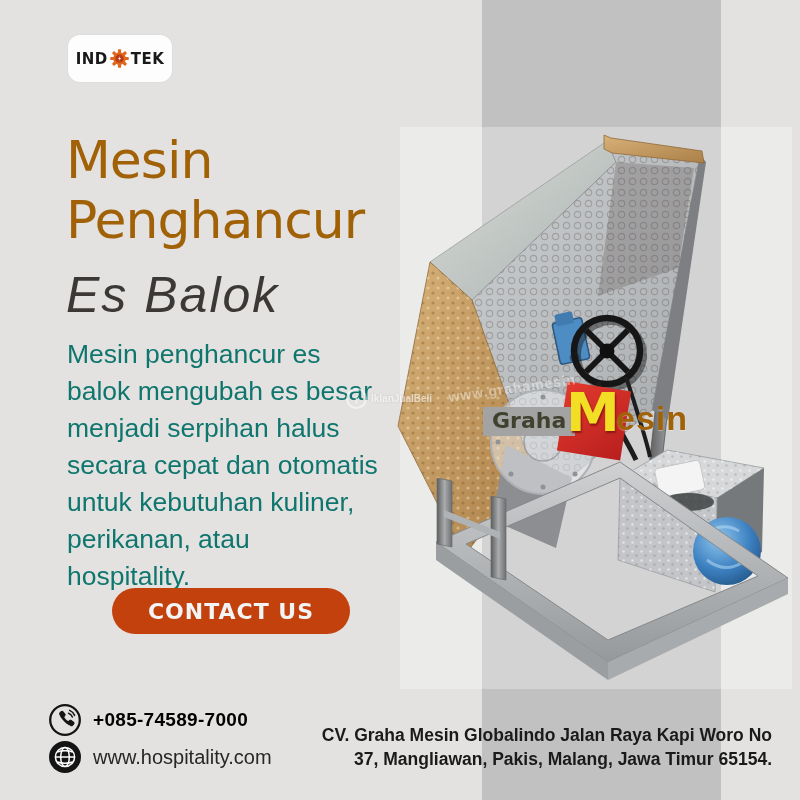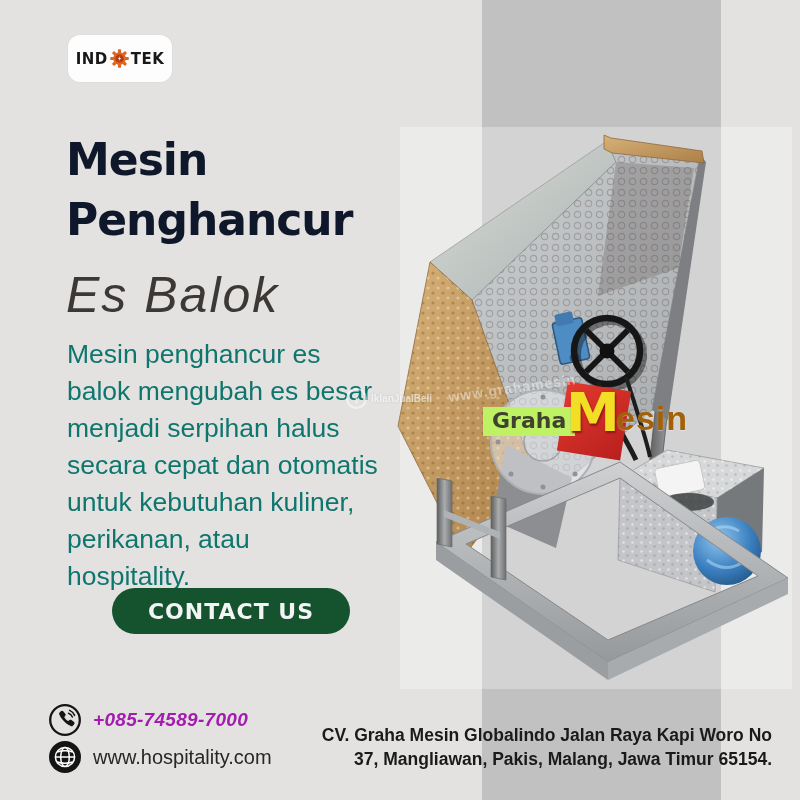--- a/index.html
+++ b/index.html
@@ -7,49 +7,49 @@
   .canvas{position:relative;width:800px;height:800px;background:#e3e2e1;overflow:hidden;}
 
   .stripe{position:absolute;left:482px;top:0;width:239px;height:800px;background:#c2c1c1;z-index:0;}
 
   
   .logo-card{position:absolute;left:68px;top:35px;width:104px;height:47px;background:#fdfdfd;border-radius:12px;
     display:flex;align-items:center;justify-content:center;gap:1px;z-index:2;box-shadow:0 0 0 1px rgba(0,0,0,0.02);}
   .logo-card span{font-family:"DejaVu Sans",sans-serif;font-weight:bold;font-size:15px;letter-spacing:.5px;color:#181818;}
 
   
-  .title{position:absolute;left:66px;top:130px;z-index:2;color:#0f172a;font-family:"DejaVu Sans",sans-serif;
-    font-weight:bold;font-size:44px;line-height:60px;letter-spacing:-1px;}
+  .title{position:absolute;left:66px;top:130px;z-index:2;color:#a16207;font-family:"DejaVu Sans",sans-serif;
+    font-weight:normal;font-size:52px;line-height:60px;letter-spacing:-1px;}
   .subtitle{position:absolute;left:66px;top:260px;z-index:2;color:#3c3835;font-family:"Liberation Sans",sans-serif;
     font-style:italic;font-weight:normal;font-size:50px;letter-spacing:2px;margin-top:6px;}
   .desc{position:absolute;left:67px;top:336px;width:400px;z-index:2;color:#0f766e;font-size:26.5px;line-height:37px;
     white-space:pre-line;}
 
   
-  .cta{position:absolute;left:112px;top:588px;width:238px;height:46px;border-radius:24px;background:#14532d;
+  .cta{position:absolute;left:112px;top:588px;width:238px;height:46px;border-radius:24px;background:#c2410c;
     display:flex;align-items:center;justify-content:center;z-index:2;cursor:pointer;border:none;}
   .cta span{color:#f3f4f5;font-family:"DejaVu Sans",sans-serif;font-weight:bold;font-size:22px;letter-spacing:1px;}
 
   
   .contact-row{position:absolute;left:48px;display:flex;align-items:center;gap:11px;z-index:2;}
   .contact-row.phone{top:703px;}
   .contact-row.web{top:740px;}
-  .contact-row .txt-bold{font-weight:bold;font-size:19px;color:#a21caf;letter-spacing:.3px;font-style:italic;}
+  .contact-row .txt-bold{font-weight:bold;font-size:19px;color:#000000;letter-spacing:.3px;}
   .contact-row .txt-reg{font-weight:normal;font-size:20px;color:#272727;}
 
   
   .office{position:absolute;right:28px;top:699px;width:500px;text-align:right;z-index:2;color:#1a1a1a;
     font-weight:bold;font-size:17.5px;line-height:24px;white-space:pre-line;}
   .office .office-title{font-size:17.5px;letter-spacing:.4px;margin-bottom:2px;}
 
   
   .machine-svg{position:absolute;left:0;top:0;width:800px;height:800px;z-index:1;}
   .gm-red{position:absolute;left:562px;top:386px;width:64px;height:70px;background:linear-gradient(135deg,#e23a2e,#b81f1e);
     transform:rotate(9deg);z-index:3;}
-  .gm-graha{position:absolute;left:483px;top:407px;background:#bef264;padding:1px 9px 3px 9px;z-index:4;
+  .gm-graha{position:absolute;left:483px;top:407px;background:#a3a3a3;padding:1px 9px 3px 9px;z-index:4;
     font-family:"DejaVu Sans",sans-serif;font-weight:bold;font-size:22px;color:#41412f;}
   .gm-m{position:absolute;left:566px;top:381px;z-index:5;font-family:"DejaVu Sans",sans-serif;font-weight:bold;
     font-size:54px;color:#f2de25;text-shadow:1px 2px 2px #8c1412;}
   .gm-esin{position:absolute;left:616px;top:399px;z-index:5;font-family:Liberation Sans, sans-serif;font-weight:bold;
     font-size:34px;color:#a16207;text-shadow:0 1px 1px rgba(255,255,255,.35);letter-spacing:1px;}
 
   
   .wm-jb{position:absolute;left:346px;top:388px;display:flex;align-items:center;gap:4px;opacity:.55;z-index:3;}
   .wm-jb .circ{width:17px;height:17px;border:2px solid #fff;border-radius:50%;display:flex;align-items:center;
     justify-content:center;color:#fff;font-size:11px;font-weight:bold;font-family:"Liberation Serif",serif;}

